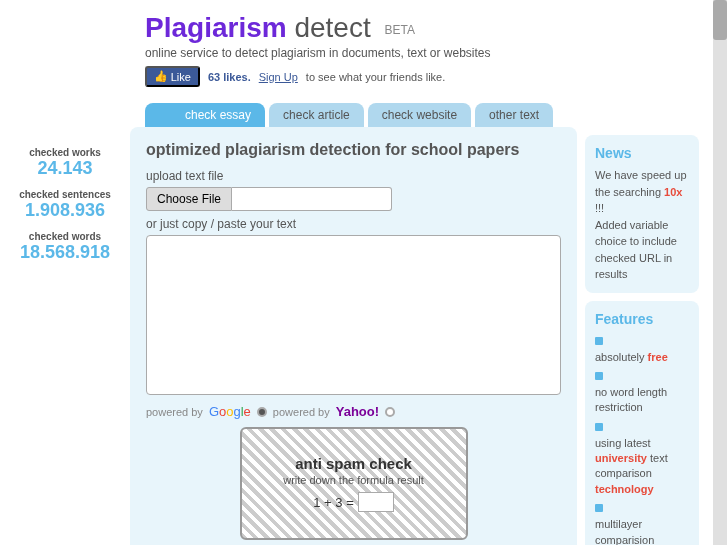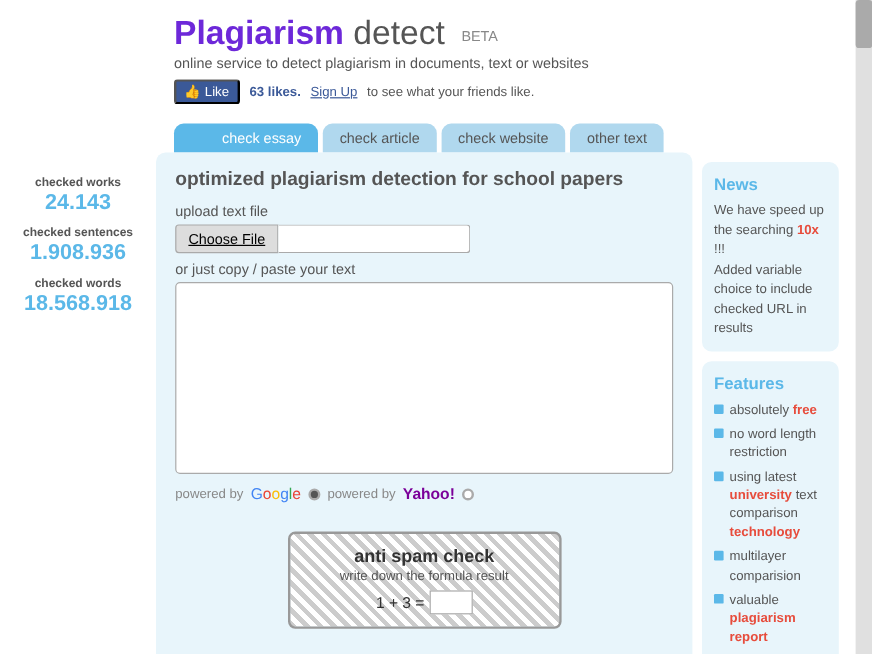--- a/index.html
+++ b/index.html
@@ -130,21 +130,20 @@
     .upload-label {
       font-size: 12px;
       color: #555;
       margin-bottom: 4px;
     }
     .file-input-row {
       display: flex;
       align-items: flex-start;
       gap: 0;
       margin-bottom: 6px;
-      text-decoration: underline;
     }
     .choose-file-btn {
       background: #ddd;
       border: 1px solid #aaa;
       border-radius: 3px 0 0 3px;
       padding: 4px 10px;
       font-size: 12px;
       cursor: pointer;
       white-space: nowrap;
     }
@@ -202,22 +201,22 @@
     #antispam {
       background: repeating-linear-gradient(
         45deg,
         #ccc,
         #ccc 4px,
         #fff 4px,
         #fff 8px
       );
       border: 2px solid #999;
       border-radius: 6px;
-      padding: 10px 14px;
-      margin-top: 24px;
+      padding: 26px 14px;
+      margin-top: 8px;
       text-align: center;
       width: 228px;
       margin-left: auto;
       margin-right: auto;
     }
     #antispam .spam-title {
       font-size: 15px;
       font-weight: bold;
       color: #333;
     }
@@ -281,20 +280,21 @@
       margin-bottom: 8px;
     }
     .feature-item {
       display: flex;
       align-items: flex-start;
       gap: 5px;
       margin-bottom: 5px;
       font-size: 11px;
       color: #555;
       line-height: 1.4;
+      flex-direction: column;
     }
     .feature-dot {
       width: 8px;
       height: 8px;
       background: #5bb8e8;
       border-radius: 1px;
       margin-top: 2px;
       flex-shrink: 0;
     }
     .red-text { color: #e74c3c; font-weight: bold; }

